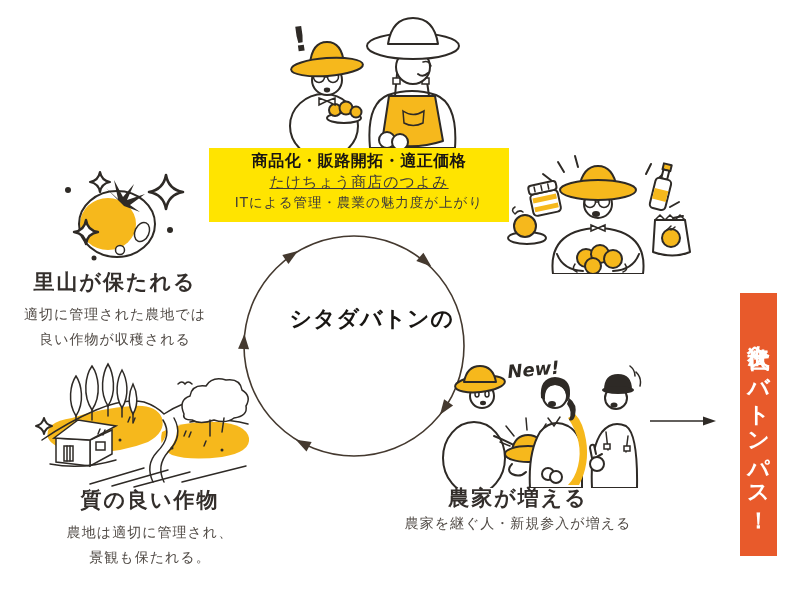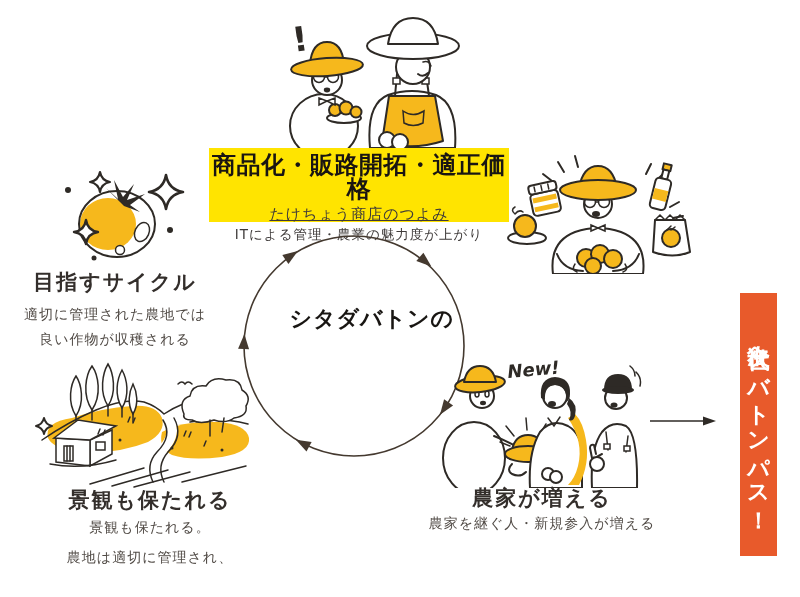--- a/index.html
+++ b/index.html
@@ -6,32 +6,32 @@
   .stage{
     position:relative;width:800px;height:597px;background:#ffffff;overflow:hidden;
     font-family:"DejaVu Sans","Liberation Sans",sans-serif;color:#3e3a39;
   }
   .abs{position:absolute;}
   
   .strength-box{
     left:209px;top:148px;width:300px;height:74px;background:#ffe400;
     text-align:center;line-height:1;
   }
-  .strength-title{font-size:24px;font-weight:800;color:#191512;margin-top:5px;letter-spacing:0.5px;}
+  .strength-title{font-size:16px;font-weight:800;color:#191512;margin-top:5px;letter-spacing:0.5px;}
   .strength-sub{font-size:15px;color:#3e3a39;margin-top:6px;letter-spacing:1px;text-decoration:underline;}
   .strength-note{font-size:13.5px;color:#3e3a39;margin-top:6px;letter-spacing:1px;}
   
   .block{text-align:center;}
   .block h2{margin:0;font-size:21px;font-weight:800;color:#332e2b;letter-spacing:2px;}
   .block p{margin:7px 0 0 0;font-size:14px;color:#514b46;letter-spacing:1px;line-height:1.65;}
   .blk-quality{left:8px;top:268px;width:214px;}
   .blk-income{left:466px;top:272px;width:262px;}
   .blk-income p{font-size:13.5px;}
   .blk-satoyama{left:38px;top:486px;width:224px;}
-  .blk-farmers{left:408px;top:484px;width:268px;}
+  .blk-farmers{left:384px;top:484px;width:268px;}
   
   .cycle-label{
     left:254px;top:302px;width:200px;text-align:right;
     font-size:22px;font-weight:800;color:#181512;line-height:33px;letter-spacing:1px;
   }
   
   .banner{
     left:740px;top:293px;width:37px;height:263px;background:#e85a2b;
     display:flex;align-items:center;justify-content:center;
   }
@@ -97,21 +97,21 @@
     <path class="kfill" d="M70,44 L56,30 L68,41 L64,22 L73,39 L84,26 L77,42 L95,36 L80,47 L90,54 L74,48 Z"></path>
     <path d="M116,17 Q118.5,31.5 133,34 Q118.5,36.5 116,51 Q113.5,36.5 99,34 Q113.5,31.5 116,17 Z" fill="#fff" stroke="#2e2a26" stroke-width="2.6" stroke-linejoin="round"></path>
     <path d="M50,14 Q51.5,22.5 60,24 Q51.5,25.5 50,34 Q48.5,25.5 40,24 Q48.5,22.5 50,14 Z" fill="#fff" stroke="#2e2a26" stroke-width="2.2" stroke-linejoin="round"></path>
     <path d="M36,62 Q37.5,72.5 48,74 Q37.5,75.5 36,86 Q34.5,75.5 24,74 Q34.5,72.5 36,62 Z" fill="#fff" stroke="#2e2a26" stroke-width="2.4" stroke-linejoin="round"></path>
     <circle class="kfill" cx="18" cy="32" r="3"></circle>
     <circle class="kfill" cx="120" cy="72" r="3"></circle>
     <circle class="kfill" cx="44" cy="100" r="2.5"></circle>
   </svg>
 
   <div class="abs block blk-quality">
-    <h2>目指すサイクル</h2>
+    <h2>里山が保たれる</h2>
     <p>適切に管理された農地では</p>
     <p style="margin-top:2px">良い作物が収穫される</p>
   </div>
 
   <svg class="abs" style="left:234px;top:226px" width="240" height="240" viewBox="0 0 240 240">
     <circle cx="120" cy="120" r="110" fill="none" stroke="#44392f" stroke-width="1.6"></circle>
     <g fill="#44392f">
       <path d="M7,0 L-8,5.5 L-8,-5.5 Z" transform="translate(58,29) rotate(-34)"></path>
       <path d="M7,0 L-8,5.5 L-8,-5.5 Z" transform="translate(192,36) rotate(40)"></path>
       <path d="M7,0 L-8,5.5 L-8,-5.5 Z" transform="translate(210,183) rotate(125)"></path>
@@ -201,23 +201,23 @@
     <path class="inkthin" d="M58,122 L112,106 M80,124 L136,108 M102,125 L158,110 M150,120 L214,104"></path>
     <path class="inkthin" d="M96,60 l2,-5 M101,61 l2,-5 M66,72 l2,-5 M71,73 l2,-5 M152,74 l2,-5 M157,75 l2,-5 M172,84 l2,-5"></path>
     <circle class="kfill" cx="88" cy="78" r="1.5"></circle>
       <circle class="kfill" cx="140" cy="86" r="1.5"></circle>
       <circle class="kfill" cx="190" cy="88" r="1.5"></circle>
     <path d="M12,56 Q13.5,62.5 20,64 Q13.5,65.5 12,72 Q10.5,65.5 4,64 Q10.5,62.5 12,56 Z" fill="#fff" stroke="#2e2a26" stroke-width="2" stroke-linejoin="round"></path>
     <path class="inkthin" d="M146,22 q4,-4 7,0 q3,-4 7,0"></path>
   </svg>
 
   <div class="abs block blk-satoyama">
-    <h2>景観も保たれる</h2>
+    <h2>質の良い作物</h2>
+    <p>農地は適切に管理され、</p>
     <p style="margin-top:2px">景観も保たれる。</p>
-    <p>農地は適切に管理され、</p>
   </div>
 
   <svg class="abs" style="left:442px;top:356px" width="200" height="132" viewBox="0 0 200 132">
     <text x="66" y="22" font-size="18" font-style="italic" font-weight="bold" fill="#2e2a26" transform="rotate(-5 66 22)">New!</text>
 
     <ellipse class="ink wfill" cx="32" cy="102" rx="31" ry="36"></ellipse>
     <path class="ink" d="M52,80 Q72,88 84,96"></path>
     <circle class="ink wfill" cx="40" cy="40" r="12"></circle>
     <ellipse class="inkthin wfill" cx="35" cy="38" rx="2" ry="3"></ellipse>
     <ellipse class="inkthin wfill" cx="45" cy="38" rx="2" ry="3"></ellipse>

